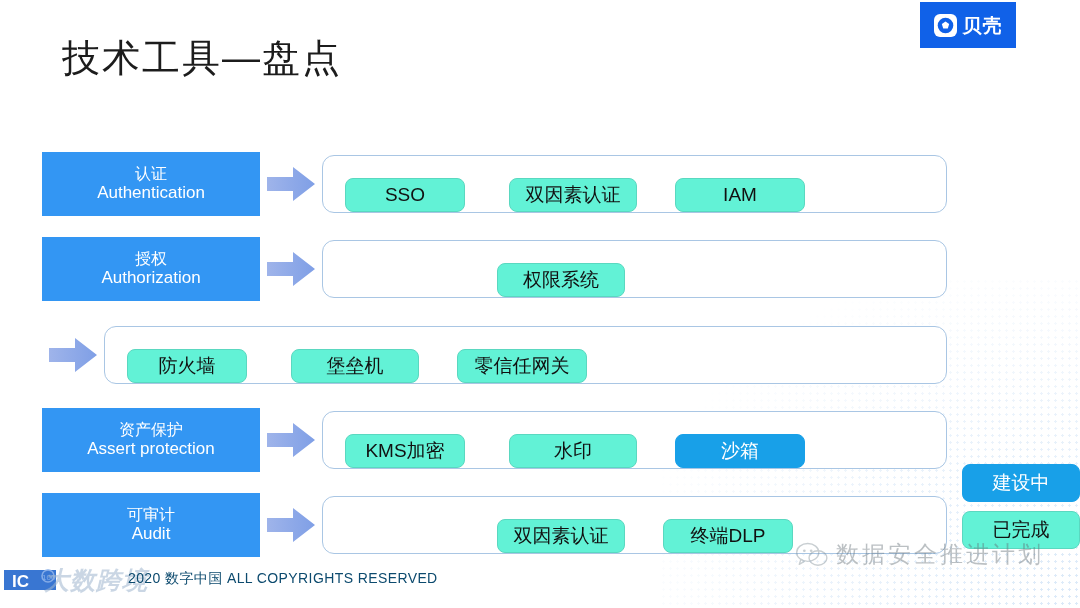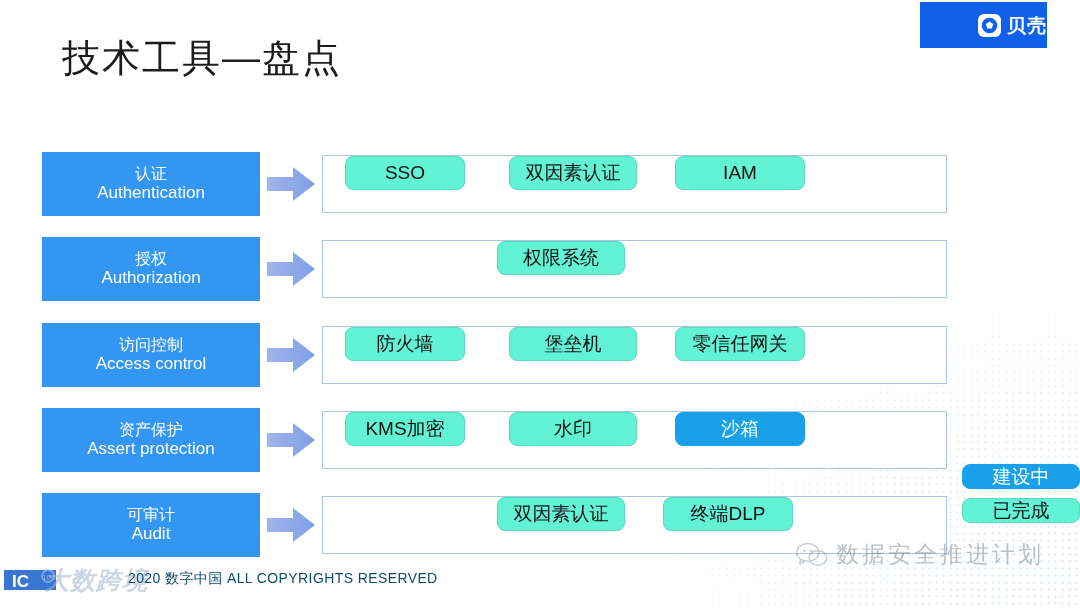--- a/index.html
+++ b/index.html
@@ -17,22 +17,22 @@
     position:absolute;right:0;bottom:0;width:420px;height:330px;
     background-image:radial-gradient(#cfe2f6 1.1px, transparent 1.2px);
     background-size:7px 7px;
     -webkit-mask-image:radial-gradient(ellipse at 100% 100%, rgba(0,0,0,.85) 0%, rgba(0,0,0,.45) 45%, rgba(0,0,0,0) 78%);
     mask-image:radial-gradient(ellipse at 100% 100%, rgba(0,0,0,.85) 0%, rgba(0,0,0,.45) 45%, rgba(0,0,0,0) 78%);
     opacity:.9;pointer-events:none;
   }
 
   
   .brand{
-    position:absolute;left:920px;top:2px;width:127px;height:46px;
-    background:#1061e8;display:flex;align-items:center;justify-content:flex-end;gap:6px;
+    position:absolute;left:920px;top:2px;width:96px;height:46px;
+    background:#1061e8;display:flex;align-items:center;justify-content:center;gap:6px;
   }
   .brand .mark{
     width:23px;height:23px;border-radius:6px;background:#fff;
     display:flex;align-items:center;justify-content:center;
   }
   .brand .mark svg{display:block}
   .brand .bname{color:#fff;font-size:19px;line-height:1;letter-spacing:1px;font-weight:600;}
 
   
   .title{
@@ -55,42 +55,42 @@
   }
   .cat .cn{font-size:16px}
   .cat .en{font-size:17px}
 
   
   .arrow{width:62px;height:64px;flex:none;display:flex;align-items:center;justify-content:center;}
   .arrow svg{display:block}
 
   
   .pillbar{
-    flex:1;height:58px;border:1px solid #a9c6e4;border-radius:0;background:#fff;
-    display:flex;align-items:flex-start;box-sizing:border-box;padding:0 22px;position:relative;
+    flex:1;height:58px;border:1px solid #a9c6e4;border-radius:12px;background:#fff;
+    display:flex;align-items:flex-end;box-sizing:border-box;padding:0 22px;position:relative;
   }
 
   .pill{
     height:34px;border-radius:8px;border:1px solid #5ad8c0;
     background:#62f2d6;color:#111;
     display:flex;align-items:center;justify-content:center;
     font-size:19px;box-sizing:border-box;padding:0 10px;flex:none;
   }
   .pill.wip{background:#18a0e8;border-color:#18a0e8;color:#ffffff;}
   .w1{width:120px}
   .w2{width:128px}
   .w3{width:130px}
 
   .gap-a{width:44px;flex:none}
   .gap-b{width:38px;flex:none}
   .lead{width:108px;flex:none}
 
   
   .legend{position:absolute;left:962px;top:464px;display:flex;flex-direction:column;gap:9px;}
-  .legend .pill{width:118px;height:25px;font-size:19px}
+  .legend .pill{width:118px;height:38px;font-size:19px}
 
   
   .wechat{
     position:absolute;left:795px;top:539px;display:flex;align-items:center;gap:7px;
     opacity:.42;color:#5f6b72;pointer-events:none;
   }
   .wechat .wtext{font-size:23px;letter-spacing:3px;white-space:nowrap}
   .wechat svg{display:block}
 
   
@@ -162,24 +162,20 @@
       </svg>
     </div>
     <div class="pillbar">
       <div class="lead"></div>
       <div class="gap-a"></div>
       <div class="pill w2">权限系统</div>
     </div>
   </div>
 
   <div class="row r3">
-    <div class="cat">
-      <span class="cn">访问控制</span>
-      <span class="en">Access control</span>
-    </div>
     <div class="arrow">
       <svg width="52" height="40" viewBox="0 0 52 40" aria-hidden="true">
         <path d="M2 13 H28 V3 L50 20 L28 37 V27 H2 Z" fill="url(#ag1)"></path>
       </svg>
     </div>
     <div class="pillbar">
       <div class="pill w1">防火墙</div>
       <div class="gap-a"></div>
       <div class="pill w2">堡垒机</div>
       <div class="gap-b"></div>

